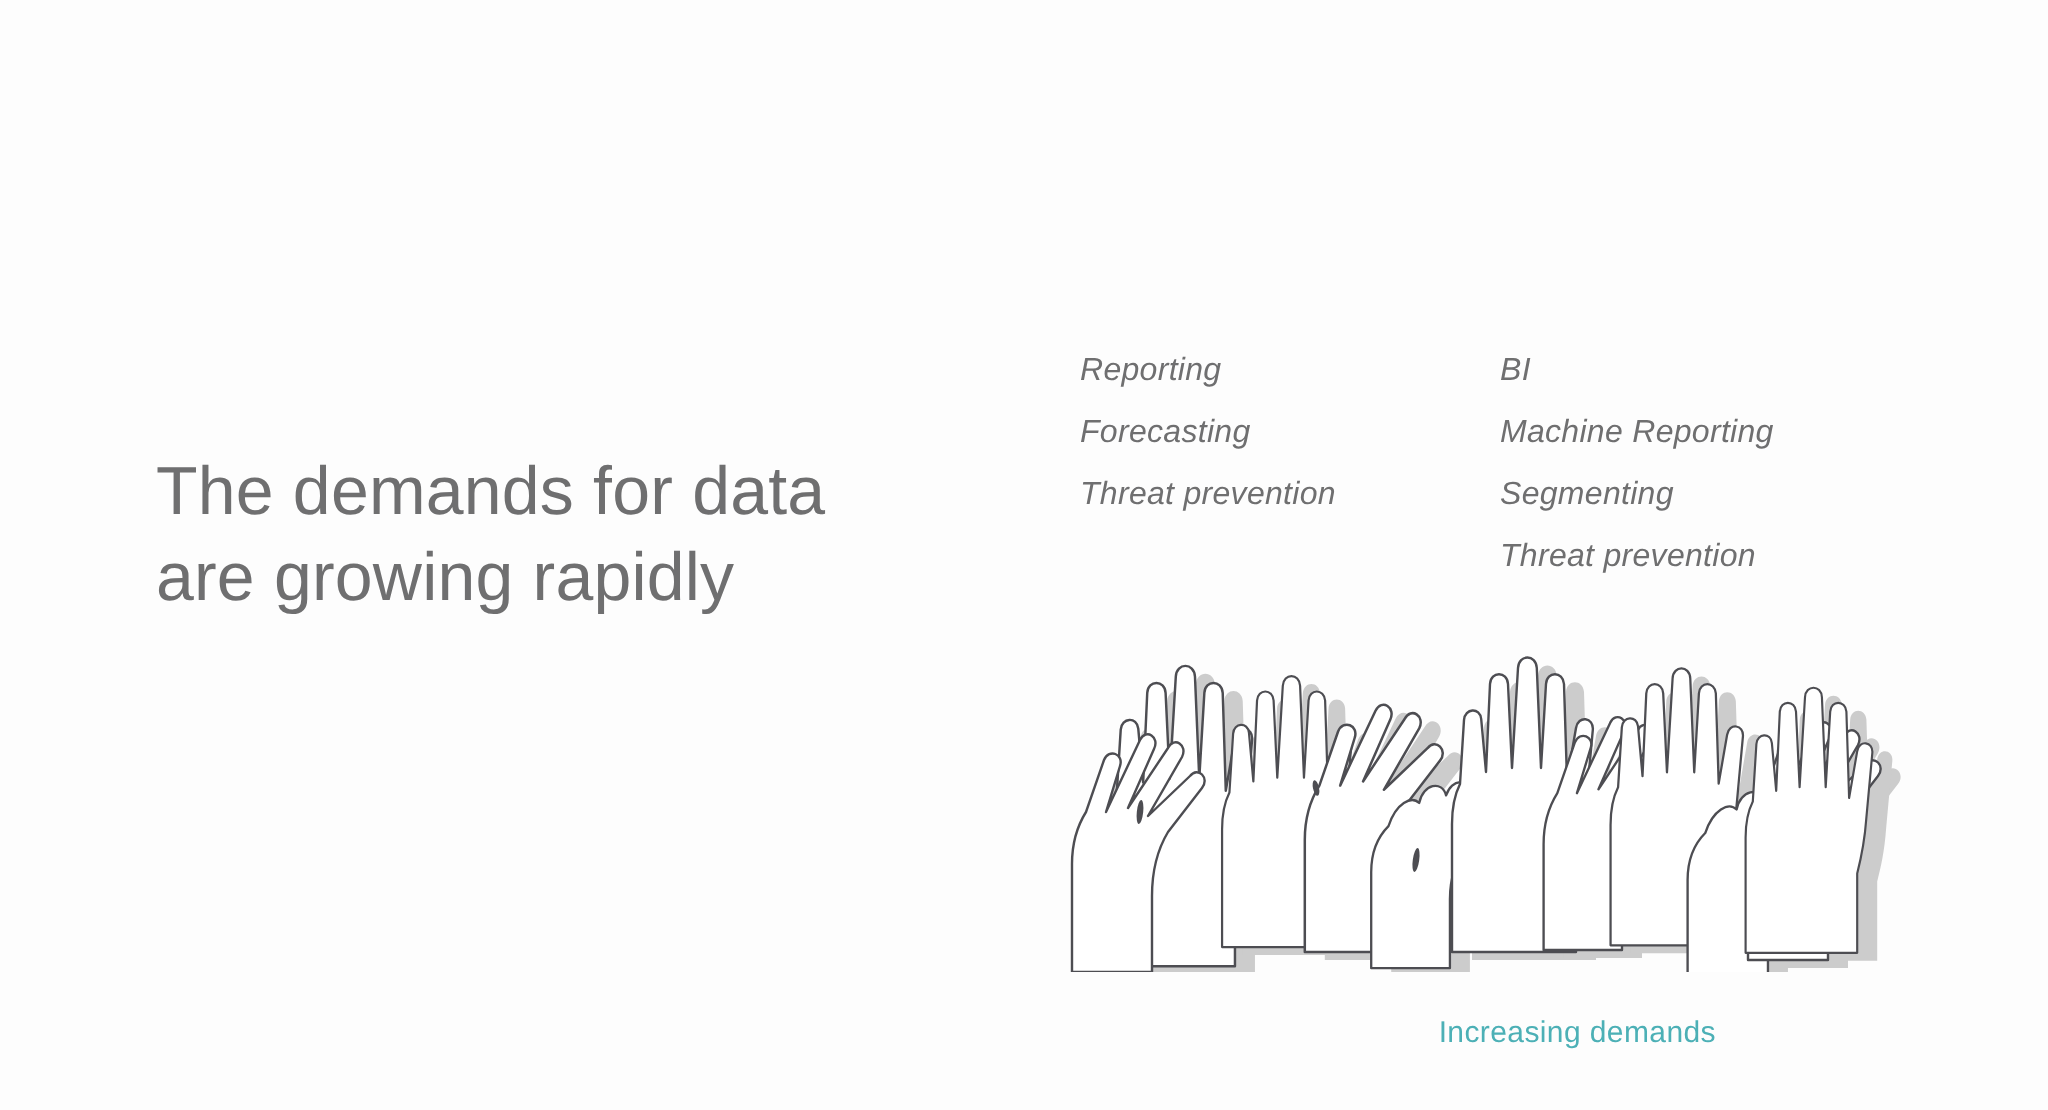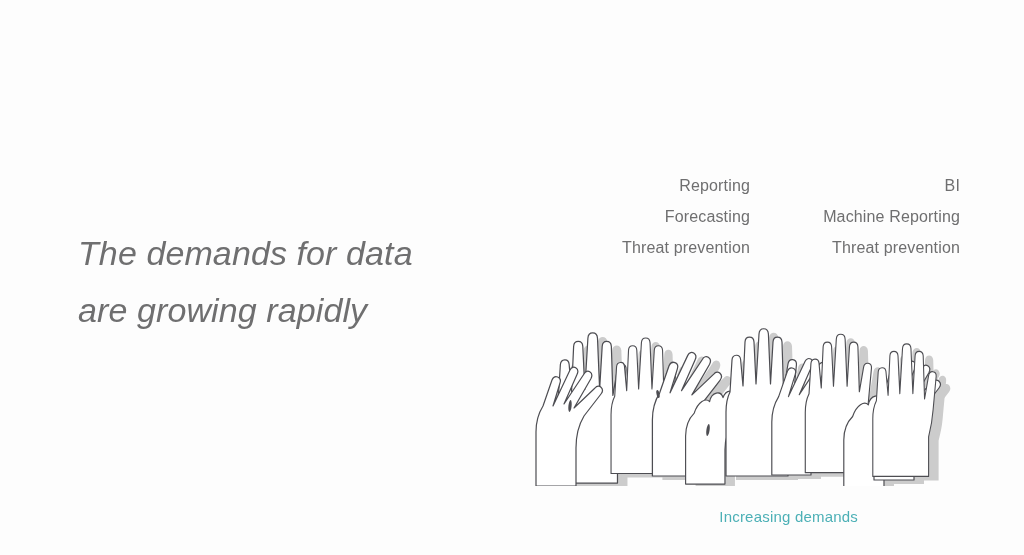--- a/index.html
+++ b/index.html
@@ -23,41 +23,41 @@
 
   
   .headline {
     position: absolute;
     left: 78px;
     top: 225px;
     width: 420px;
     color: #6f6f70;
     font-size: 34px;
     font-weight: 300;
-    line-height: 57px;
+    line-height: 43px;
     letter-spacing: 0.1px;
     white-space: pre-line;
-    font-style: italic;
   }
 
   
   .columns {
     position: absolute;
     left: 540px;
     top: 170px;
     width: 420px;
     display: flex;
     flex-direction: row;
     align-items: flex-start;
   }
   .word-col {
     flex: 1 1 0;
     display: flex;
     flex-direction: column;
-    align-items: flex-end;
+    align-items: flex-start;
+    font-style: italic;
   }
   .word-item {
     color: #6f6f70;
     font-size: 16px;
     font-weight: 300;
     line-height: 31px;
     letter-spacing: 0.15px;
     white-space: nowrap;
     text-align: center;
   }
@@ -101,20 +101,21 @@
 
     <div class="word-col">
       <div class="word-item">Reporting</div>
       <div class="word-item">Forecasting</div>
       <div class="word-item">Threat prevention</div>
     </div>
 
     <div class="word-col">
       <div class="word-item">BI</div>
       <div class="word-item">Machine Reporting</div>
+      <div class="word-item">Segmenting</div>
       <div class="word-item">Threat prevention</div>
     </div>
 
   </div>
 
   <div class="hands-figure">
     <svg viewBox="0 0 424 168" xmlns="http://www.w3.org/2000/svg" aria-hidden="true">
       <defs>
 
         <g id="hand-open">

